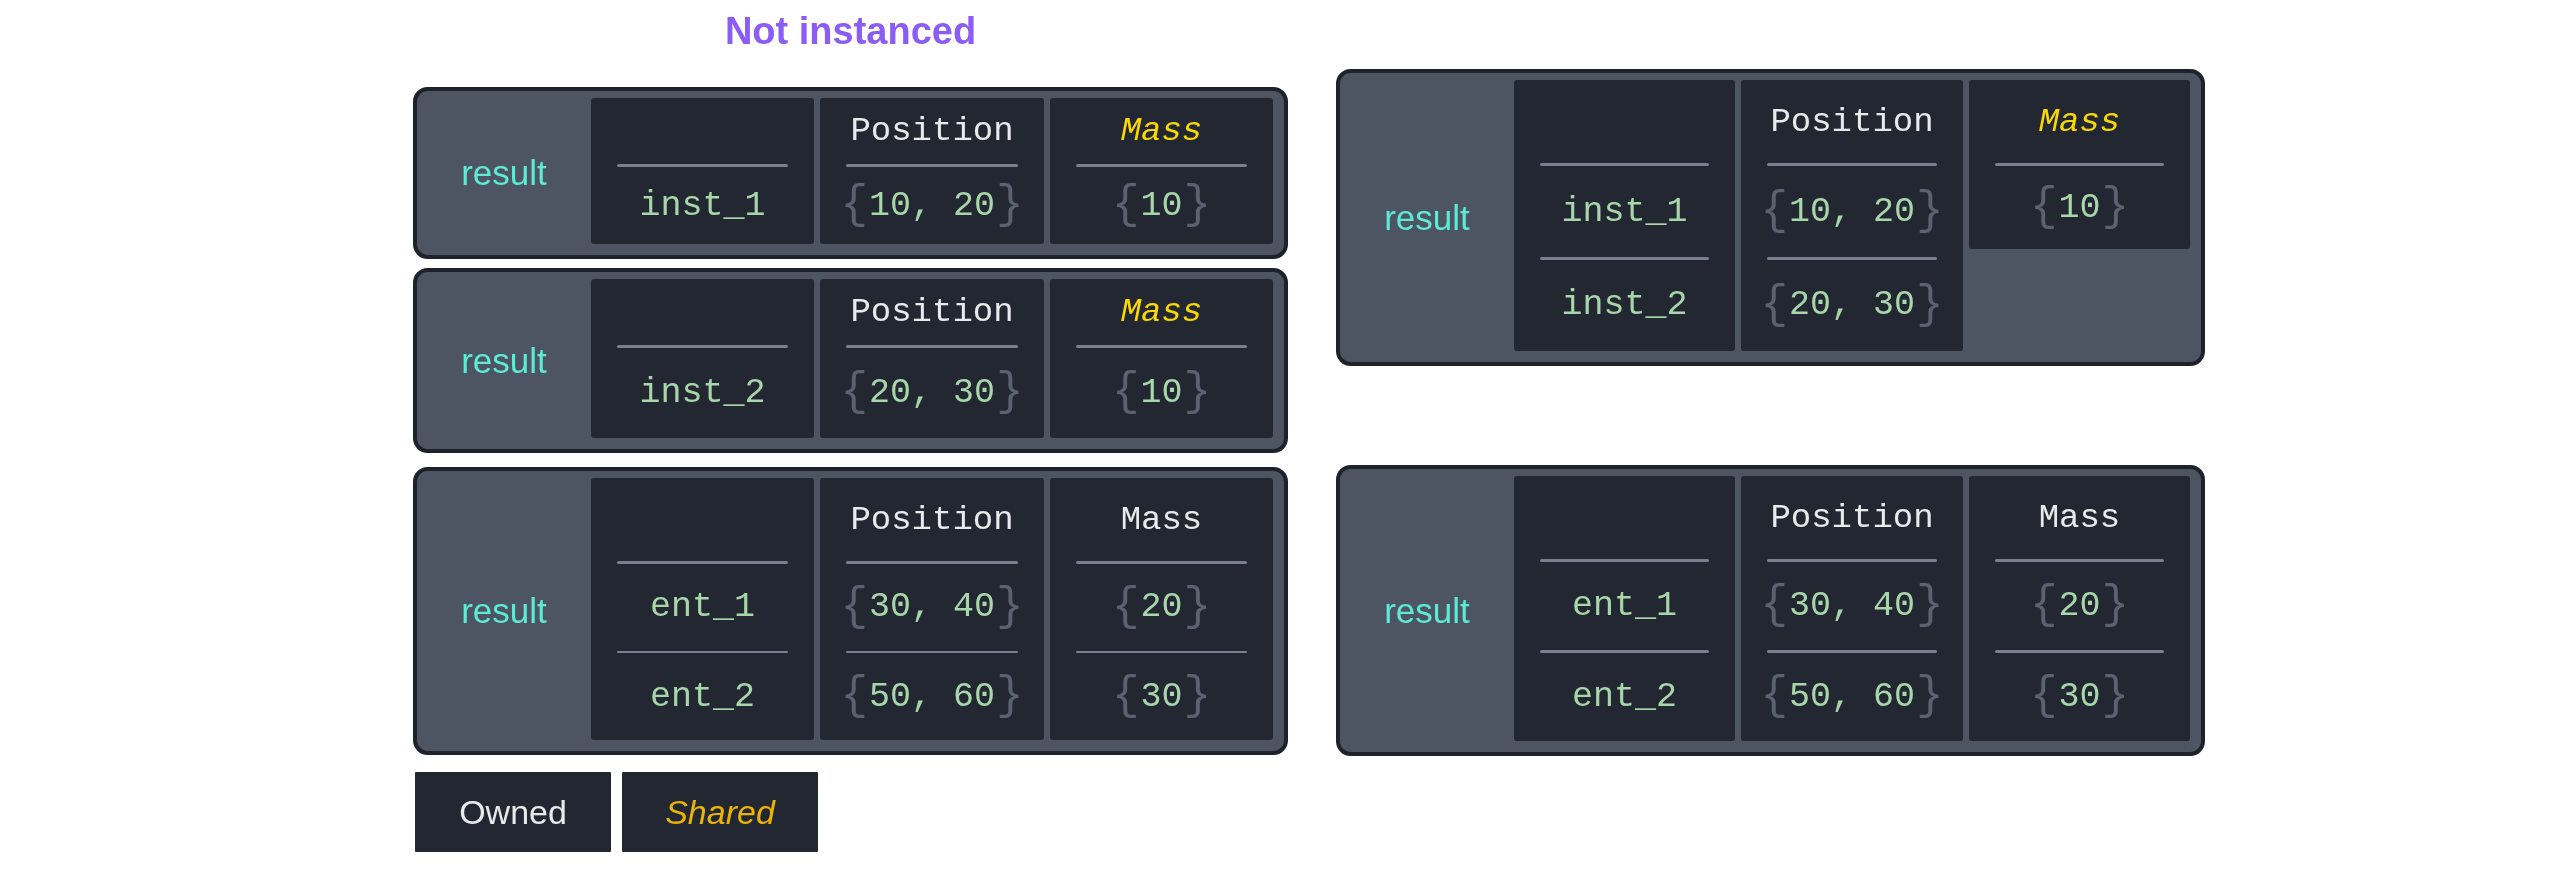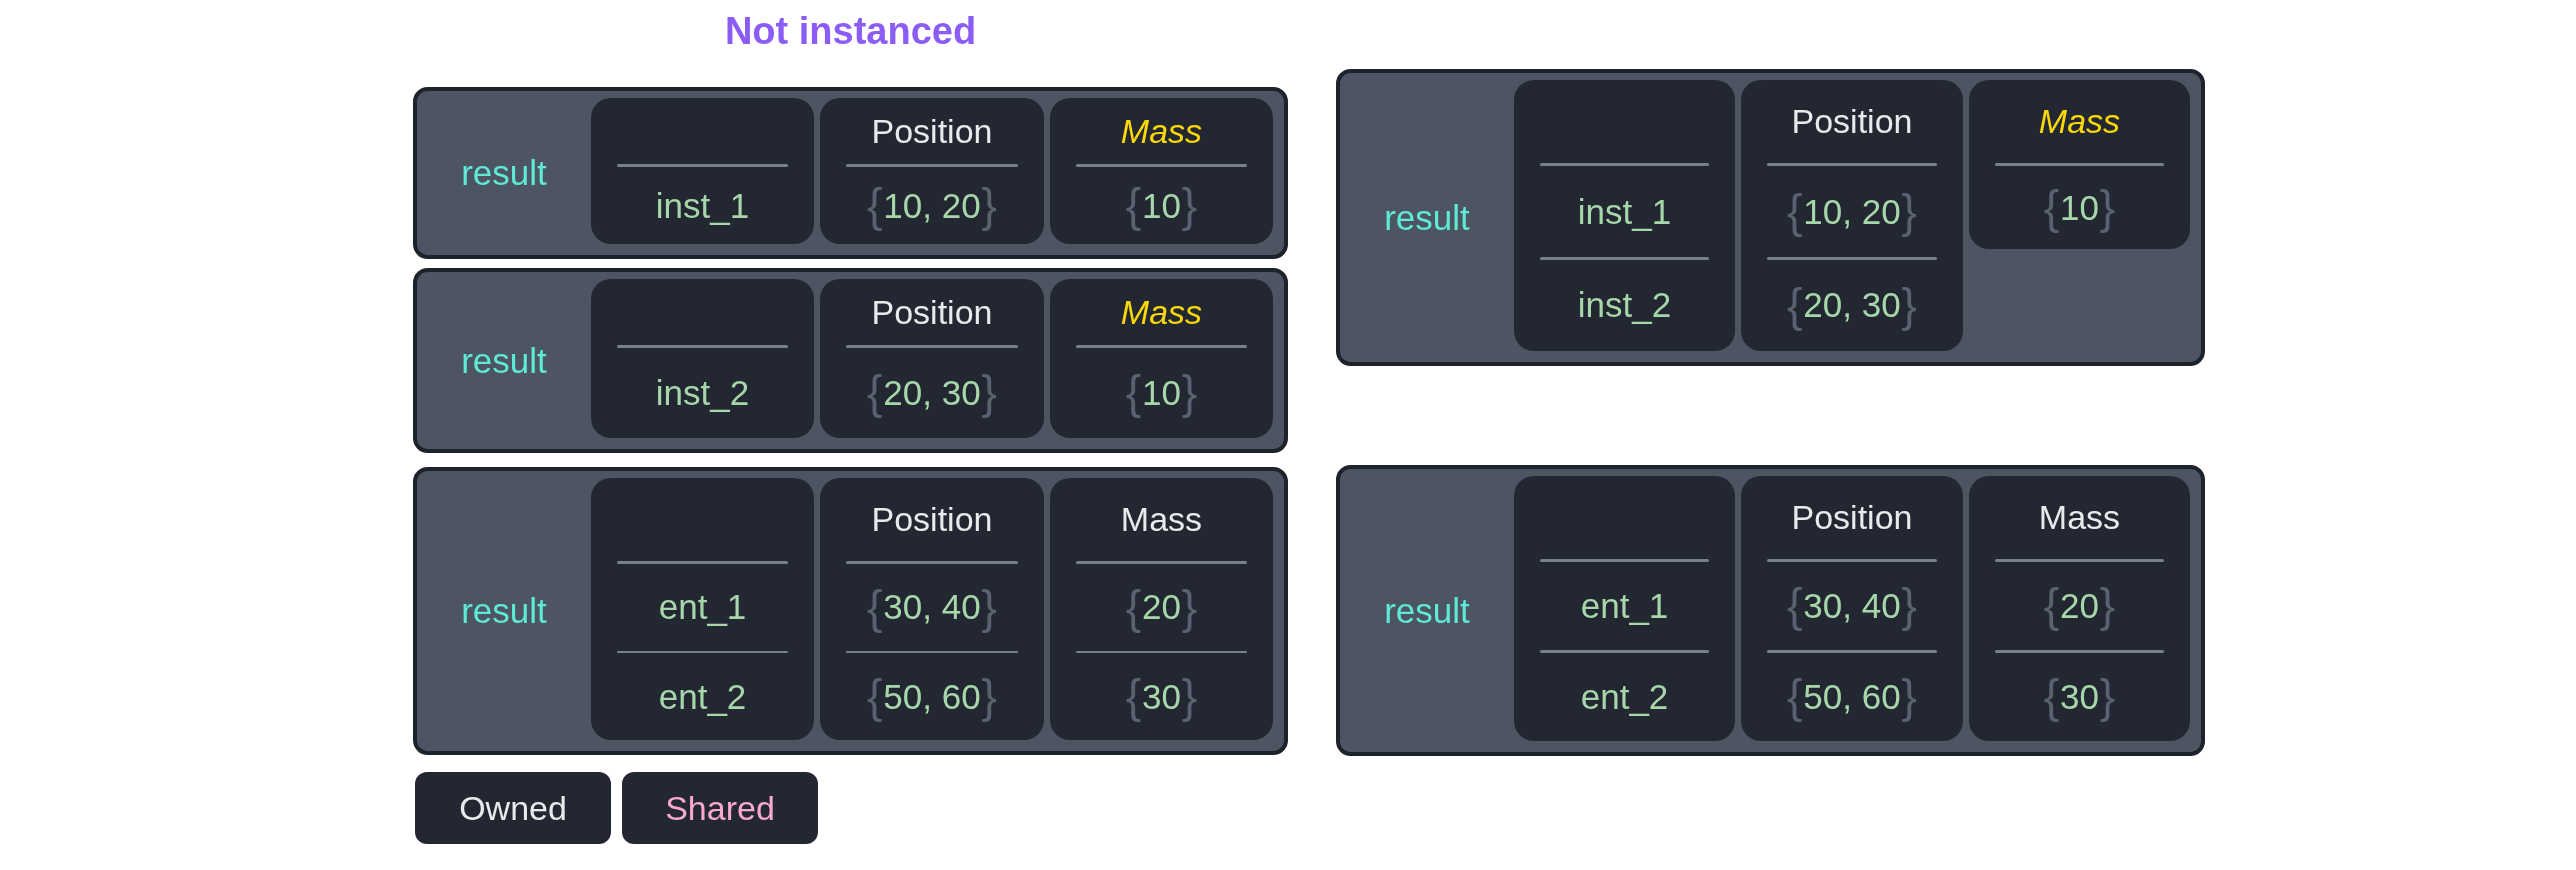--- a/index.html
+++ b/index.html
@@ -44,23 +44,24 @@
   .cols{
     flex:1;
     display:flex;
     gap:6.4px;
     padding:7.3px 11px 11px 0;
     min-width:0;
   }
   .icol{
     flex:1;
     background:#222731;
-    border-radius:20px;
+    border-radius:3px;
     display:flex;flex-direction:column;
     min-width:0;
+    font-family:Liberation Mono, monospace;
   }
   .icol.short{height:169px;}
   .hdr{
     display:flex;align-items:center;justify-content:center;
     color:#e8eaec;font-size:34px;
     flex:0 0 auto;
   }
   .box.single .hdr{height:66px;}
   .box.multi .hdr{height:83px;}
   .hdr.shared-style{color:#f9d806;font-style:italic;}
@@ -79,27 +80,27 @@
   .brace{
     color:#5a6170;
     font-size:46px;
     line-height:0.9;
     padding:0 0.9px;
   }
   .legend-chip{
     position:absolute;
     box-sizing:border-box;
     background:#222731;
-    border-radius:12px;
+    border-radius:1px;
     display:flex;align-items:center;justify-content:center;
     font-size:34px;
-    height:72px;top:772px;
+    height:80px;top:772px;
   }
   .legend-chip.owned{left:415px;width:196px;color:#e8eaec;}
-  .legend-chip.shared{left:622px;width:196px;color:#f9a8d4;}
+  .legend-chip.shared{left:622px;width:196px;color:#eab308;font-style:italic;}
 </style>
 </head>
 <body>
 
 <div class="canvas">
 
   <div class="sec-title left">Not instanced</div>
 
   <div class="box single l1">
     <div class="result-label">result</div>

